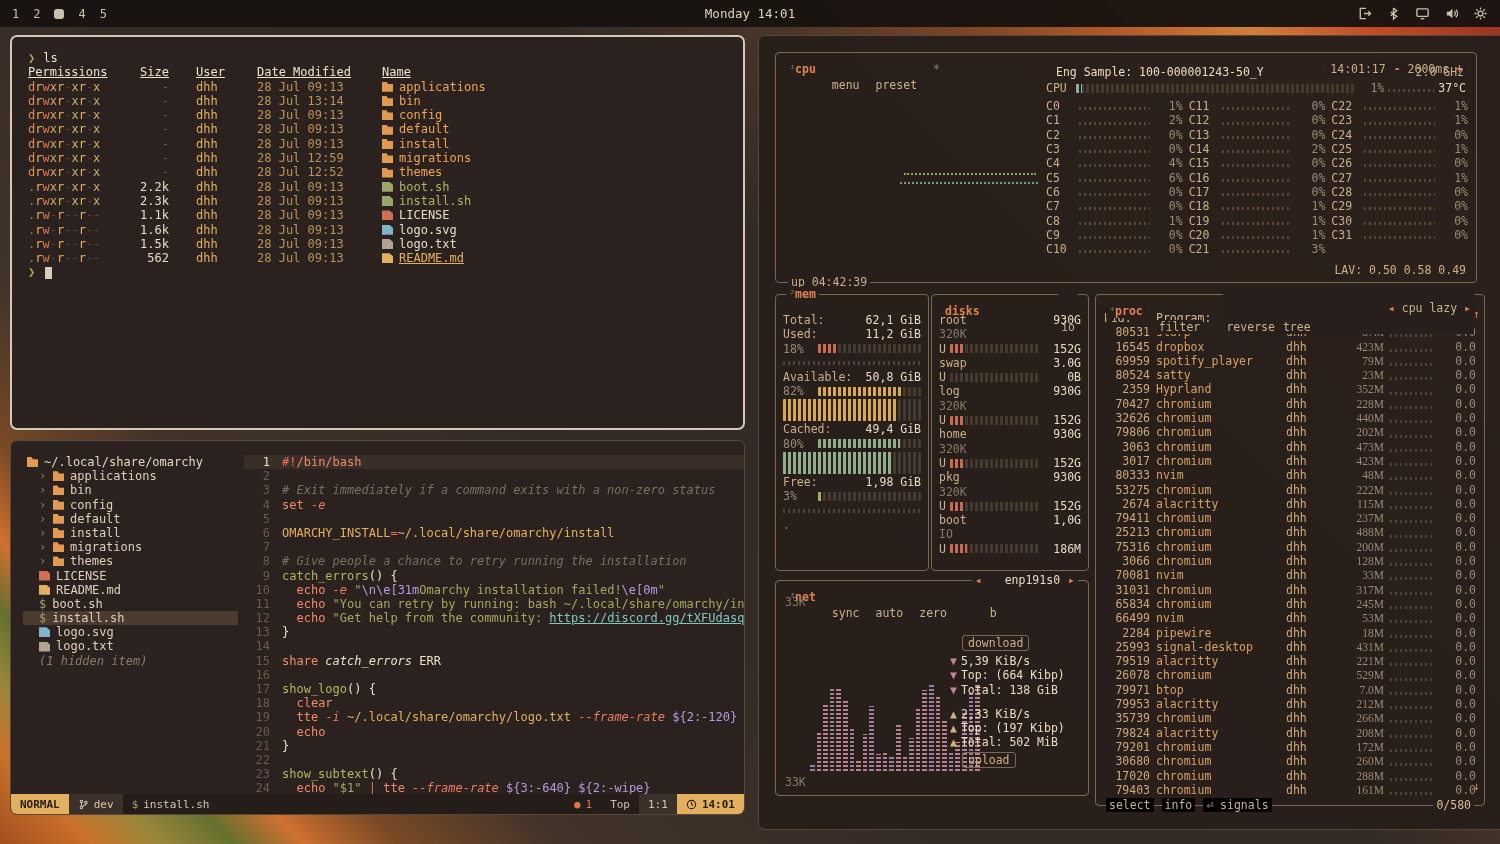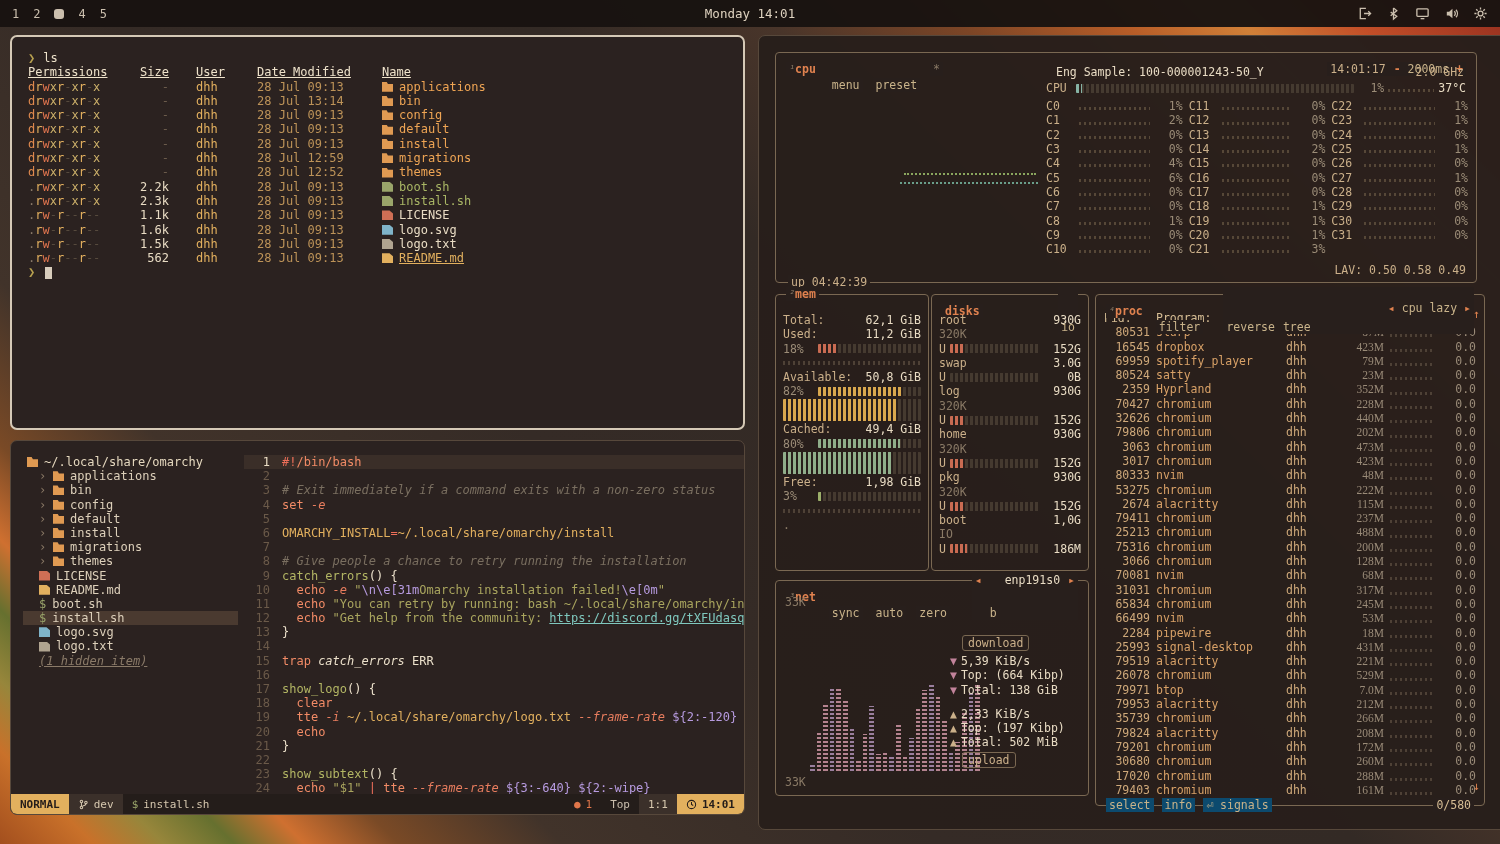--- a/index.html
+++ b/index.html
@@ -55,21 +55,21 @@
   .fic-text{background:#b0a490; clip-path:polygon(0 0,68% 0,100% 30%,100% 100%,0 100%);}
   .fic-readme{background:#e2b05e; clip-path:polygon(0 0,68% 0,100% 30%,100% 100%,0 100%);}
   
   .nvim-main{flex:1; display:flex; overflow:hidden;}
   .tree{width:233px; flex:none; padding:14px 0 0 12px; overflow:hidden;}
   .tree-row{height:14.2px; line-height:14.2px; display:flex; align-items:center; gap:6px; white-space:pre;
     color:#ddd0ba; padding-left:4px;}
   .tree-row .chev{color:#8a7a66; width:8px;}
   .tree-row.indent{padding-left:16px;}
   .tree-row.sel{background:#4a3a30; width:215px;}
-  .tree-row.hidden-note{color:#8a7a68; font-style:italic;text-decoration:underline;}
+  .tree-row.hidden-note{color:#8a7a68; font-style:italic;}
   .tree-root{color:#e6d9bf;}
   .tico{display:inline-block; width:11px; height:10px; flex:none;}
   .tico.dollar{width:auto; height:auto; color:#9aa56a;}
   .editor{flex:1; padding-top:14px; overflow:hidden; position:relative;}
   .code-row{height:14.2px; line-height:14.2px; display:flex; white-space:pre;}
   .code-row.cur{background:#3a2e28;}
   .code-row .ln{width:26px; text-align:right; color:#6b5a49; flex:none; margin-right:12px;}
   .code-row.cur .ln{color:#e9dcc4;}
   .code-row .src{flex:1; overflow:hidden;}
   .sy-t{color:#ece1cb;} .sy-c{color:#7a6f60; font-style:italic;}
@@ -157,21 +157,21 @@
   .ph-pid,.ph-mem,.ph-cpu{}
   .pr-pid{text-align:right; color:#cfa97a;}
   .pr-prog{color:#d8a167; overflow:hidden;}
   .pr-user{color:#cfa97a;}
   .pr-mem{text-align:right; color:#9a8b78;font-family:Liberation Serif, serif;}
   .pr-graph{height:3px; align-self:center; margin-top:7px;
     background:repeating-linear-gradient(90deg,#4e4136 0 2px, transparent 2px 5px);}
   .pr-cpu{text-align:right; color:#9a8b78;}
   .proc-scroll{position:absolute; right:4px; color:#e0824f;}
   .proc-footer{position:absolute; bottom:-7px; left:10px; display:flex; gap:8px;}
-  .proc-footer span{background:#0c4a6e; padding:0 3px; color:#c9b38a;}
+  .proc-footer span{background:#000000; padding:0 3px; color:#c9b38a;}
   .proc-count{position:absolute; bottom:-7px; right:10px; background:#281f1c; padding:0 3px; color:#d6bd94;}
   .sortctl{color:#c9b38a;}
   .sortctl .sarr{color:#e0824f;}
 </style>
 </head>
 <body>
 
 <header class="topbar">
   <div class="ws" id="workspaces">
       <span class="ws-item">1</span>
@@ -268,21 +268,21 @@
         <div class="code-row"><span class="ln">5</span><span class="src"></span></div>
         <div class="code-row"><span class="ln">6</span><span class="src"><span class="sy-v">OMARCHY_INSTALL</span><span class="sy-r">=</span><span class="sy-v">~/.local/share/omarchy/install</span></span></div>
         <div class="code-row"><span class="ln">7</span><span class="src"></span></div>
         <div class="code-row"><span class="ln">8</span><span class="src"><span class="sy-c"># Give people a chance to retry running the installation</span></span></div>
         <div class="code-row"><span class="ln">9</span><span class="src"><span class="sy-fn">catch_errors</span><span class="sy-t">() {</span></span></div>
         <div class="code-row"><span class="ln">10</span><span class="src"><span class="sy-t">  </span><span class="sy-k">echo</span><span class="sy-t"> </span><span class="sy-fl">-e</span><span class="sy-t"> </span><span class="sy-s">"</span><span class="sy-p">\n\e[31m</span><span class="sy-s">Omarchy installation failed!</span><span class="sy-p">\e[0m</span><span class="sy-s">"</span></span></div>
         <div class="code-row"><span class="ln">11</span><span class="src"><span class="sy-t">  </span><span class="sy-k">echo</span><span class="sy-t"> </span><span class="sy-s">"You can retry by running: bash ~/.local/share/omarchy/inst</span></span></div>
         <div class="code-row"><span class="ln">12</span><span class="src"><span class="sy-t">  </span><span class="sy-k">echo</span><span class="sy-t"> </span><span class="sy-s">"Get help from the community: </span><span class="sy-u">https://discord.gg/tXFUdasqhY</span></span></div>
         <div class="code-row"><span class="ln">13</span><span class="src"><span class="sy-t">}</span></span></div>
         <div class="code-row"><span class="ln">14</span><span class="src"></span></div>
-        <div class="code-row"><span class="ln">15</span><span class="src"><span class="sy-k">trap</span><span class="sy-t"> </span><span class="sy-ti">catch_errors</span><span class="sy-t"> ERR</span></span></div>
+        <div class="code-row"><span class="ln">15</span><span class="src"><span class="sy-k">share</span><span class="sy-t"> </span><span class="sy-ti">catch_errors</span><span class="sy-t"> ERR</span></span></div>
         <div class="code-row"><span class="ln">16</span><span class="src"></span></div>
         <div class="code-row"><span class="ln">17</span><span class="src"><span class="sy-fn">show_logo</span><span class="sy-t">() {</span></span></div>
         <div class="code-row"><span class="ln">18</span><span class="src"><span class="sy-t">  </span><span class="sy-k">clear</span></span></div>
         <div class="code-row"><span class="ln">19</span><span class="src"><span class="sy-t">  </span><span class="sy-k">tte</span><span class="sy-t"> </span><span class="sy-fl">-i</span><span class="sy-t"> </span><span class="sy-v">~/.local/share/omarchy/logo.txt</span><span class="sy-t"> </span><span class="sy-fl">--frame-rate</span><span class="sy-t"> </span><span class="sy-p">${2:-120}</span><span class="sy-p"> ${</span></span></div>
         <div class="code-row"><span class="ln">20</span><span class="src"><span class="sy-t">  </span><span class="sy-k">echo</span></span></div>
         <div class="code-row"><span class="ln">21</span><span class="src"><span class="sy-t">}</span></span></div>
         <div class="code-row"><span class="ln">22</span><span class="src"></span></div>
         <div class="code-row"><span class="ln">23</span><span class="src"><span class="sy-fn">show_subtext</span><span class="sy-t">() {</span></span></div>
         <div class="code-row"><span class="ln">24</span><span class="src"><span class="sy-t">  </span><span class="sy-k">echo</span><span class="sy-t"> </span><span class="sy-s">"$1"</span><span class="sy-r"> | </span><span class="sy-k">tte</span><span class="sy-t"> </span><span class="sy-fl">--frame-rate</span><span class="sy-t"> </span><span class="sy-p">${3:-640}</span><span class="sy-t"> </span><span class="sy-p">${2:-wipe}</span></span></div>
       </div>
@@ -519,21 +519,21 @@
           <div class="proc-grid"><span class="pr-pid">79806</span><span class="pr-prog">chromium</span><span class="pr-user">dhh</span><span class="pr-mem">202M</span><span class="pr-graph"></span><span class="pr-cpu">0.0</span></div>
           <div class="proc-grid"><span class="pr-pid">3063</span><span class="pr-prog">chromium</span><span class="pr-user">dhh</span><span class="pr-mem">473M</span><span class="pr-graph"></span><span class="pr-cpu">0.0</span></div>
           <div class="proc-grid"><span class="pr-pid">3017</span><span class="pr-prog">chromium</span><span class="pr-user">dhh</span><span class="pr-mem">423M</span><span class="pr-graph"></span><span class="pr-cpu">0.0</span></div>
           <div class="proc-grid"><span class="pr-pid">80333</span><span class="pr-prog">nvim</span><span class="pr-user">dhh</span><span class="pr-mem">48M</span><span class="pr-graph"></span><span class="pr-cpu">0.0</span></div>
           <div class="proc-grid"><span class="pr-pid">53275</span><span class="pr-prog">chromium</span><span class="pr-user">dhh</span><span class="pr-mem">222M</span><span class="pr-graph"></span><span class="pr-cpu">0.0</span></div>
           <div class="proc-grid"><span class="pr-pid">2674</span><span class="pr-prog">alacritty</span><span class="pr-user">dhh</span><span class="pr-mem">115M</span><span class="pr-graph"></span><span class="pr-cpu">0.0</span></div>
           <div class="proc-grid"><span class="pr-pid">79411</span><span class="pr-prog">chromium</span><span class="pr-user">dhh</span><span class="pr-mem">237M</span><span class="pr-graph"></span><span class="pr-cpu">0.0</span></div>
           <div class="proc-grid"><span class="pr-pid">25213</span><span class="pr-prog">chromium</span><span class="pr-user">dhh</span><span class="pr-mem">488M</span><span class="pr-graph"></span><span class="pr-cpu">0.0</span></div>
           <div class="proc-grid"><span class="pr-pid">75316</span><span class="pr-prog">chromium</span><span class="pr-user">dhh</span><span class="pr-mem">200M</span><span class="pr-graph"></span><span class="pr-cpu">0.0</span></div>
           <div class="proc-grid"><span class="pr-pid">3066</span><span class="pr-prog">chromium</span><span class="pr-user">dhh</span><span class="pr-mem">128M</span><span class="pr-graph"></span><span class="pr-cpu">0.0</span></div>
-          <div class="proc-grid"><span class="pr-pid">70081</span><span class="pr-prog">nvim</span><span class="pr-user">dhh</span><span class="pr-mem">68M</span><span class="pr-graph"></span><span class="pr-cpu">0.0</span></div>
+          <div class="proc-grid"><span class="pr-pid">70081</span><span class="pr-prog">nvim</span><span class="pr-user">dhh</span><span class="pr-mem">33M</span><span class="pr-graph"></span><span class="pr-cpu">0.0</span></div>
           <div class="proc-grid"><span class="pr-pid">31031</span><span class="pr-prog">chromium</span><span class="pr-user">dhh</span><span class="pr-mem">317M</span><span class="pr-graph"></span><span class="pr-cpu">0.0</span></div>
           <div class="proc-grid"><span class="pr-pid">65834</span><span class="pr-prog">chromium</span><span class="pr-user">dhh</span><span class="pr-mem">245M</span><span class="pr-graph"></span><span class="pr-cpu">0.0</span></div>
           <div class="proc-grid"><span class="pr-pid">66499</span><span class="pr-prog">nvim</span><span class="pr-user">dhh</span><span class="pr-mem">53M</span><span class="pr-graph"></span><span class="pr-cpu">0.0</span></div>
           <div class="proc-grid"><span class="pr-pid">2284</span><span class="pr-prog">pipewire</span><span class="pr-user">dhh</span><span class="pr-mem">18M</span><span class="pr-graph"></span><span class="pr-cpu">0.0</span></div>
           <div class="proc-grid"><span class="pr-pid">25993</span><span class="pr-prog">signal-desktop</span><span class="pr-user">dhh</span><span class="pr-mem">431M</span><span class="pr-graph"></span><span class="pr-cpu">0.0</span></div>
           <div class="proc-grid"><span class="pr-pid">79519</span><span class="pr-prog">alacritty</span><span class="pr-user">dhh</span><span class="pr-mem">221M</span><span class="pr-graph"></span><span class="pr-cpu">0.0</span></div>
           <div class="proc-grid"><span class="pr-pid">26078</span><span class="pr-prog">chromium</span><span class="pr-user">dhh</span><span class="pr-mem">529M</span><span class="pr-graph"></span><span class="pr-cpu">0.0</span></div>
           <div class="proc-grid"><span class="pr-pid">79971</span><span class="pr-prog">btop</span><span class="pr-user">dhh</span><span class="pr-mem">7.0M</span><span class="pr-graph"></span><span class="pr-cpu">0.0</span></div>
           <div class="proc-grid"><span class="pr-pid">79953</span><span class="pr-prog">alacritty</span><span class="pr-user">dhh</span><span class="pr-mem">212M</span><span class="pr-graph"></span><span class="pr-cpu">0.0</span></div>
           <div class="proc-grid"><span class="pr-pid">35739</span><span class="pr-prog">chromium</span><span class="pr-user">dhh</span><span class="pr-mem">266M</span><span class="pr-graph"></span><span class="pr-cpu">0.0</span></div>

